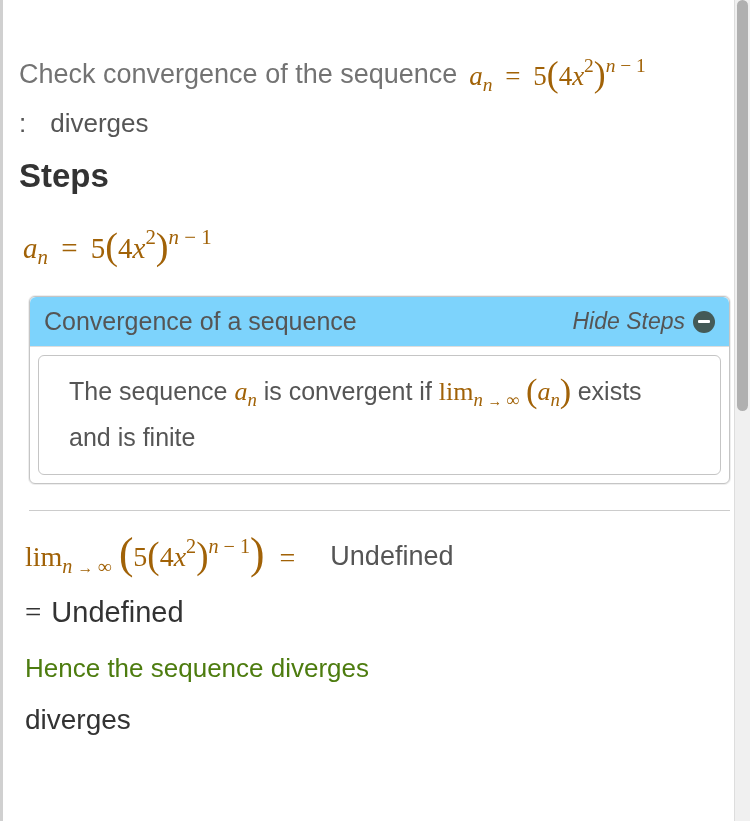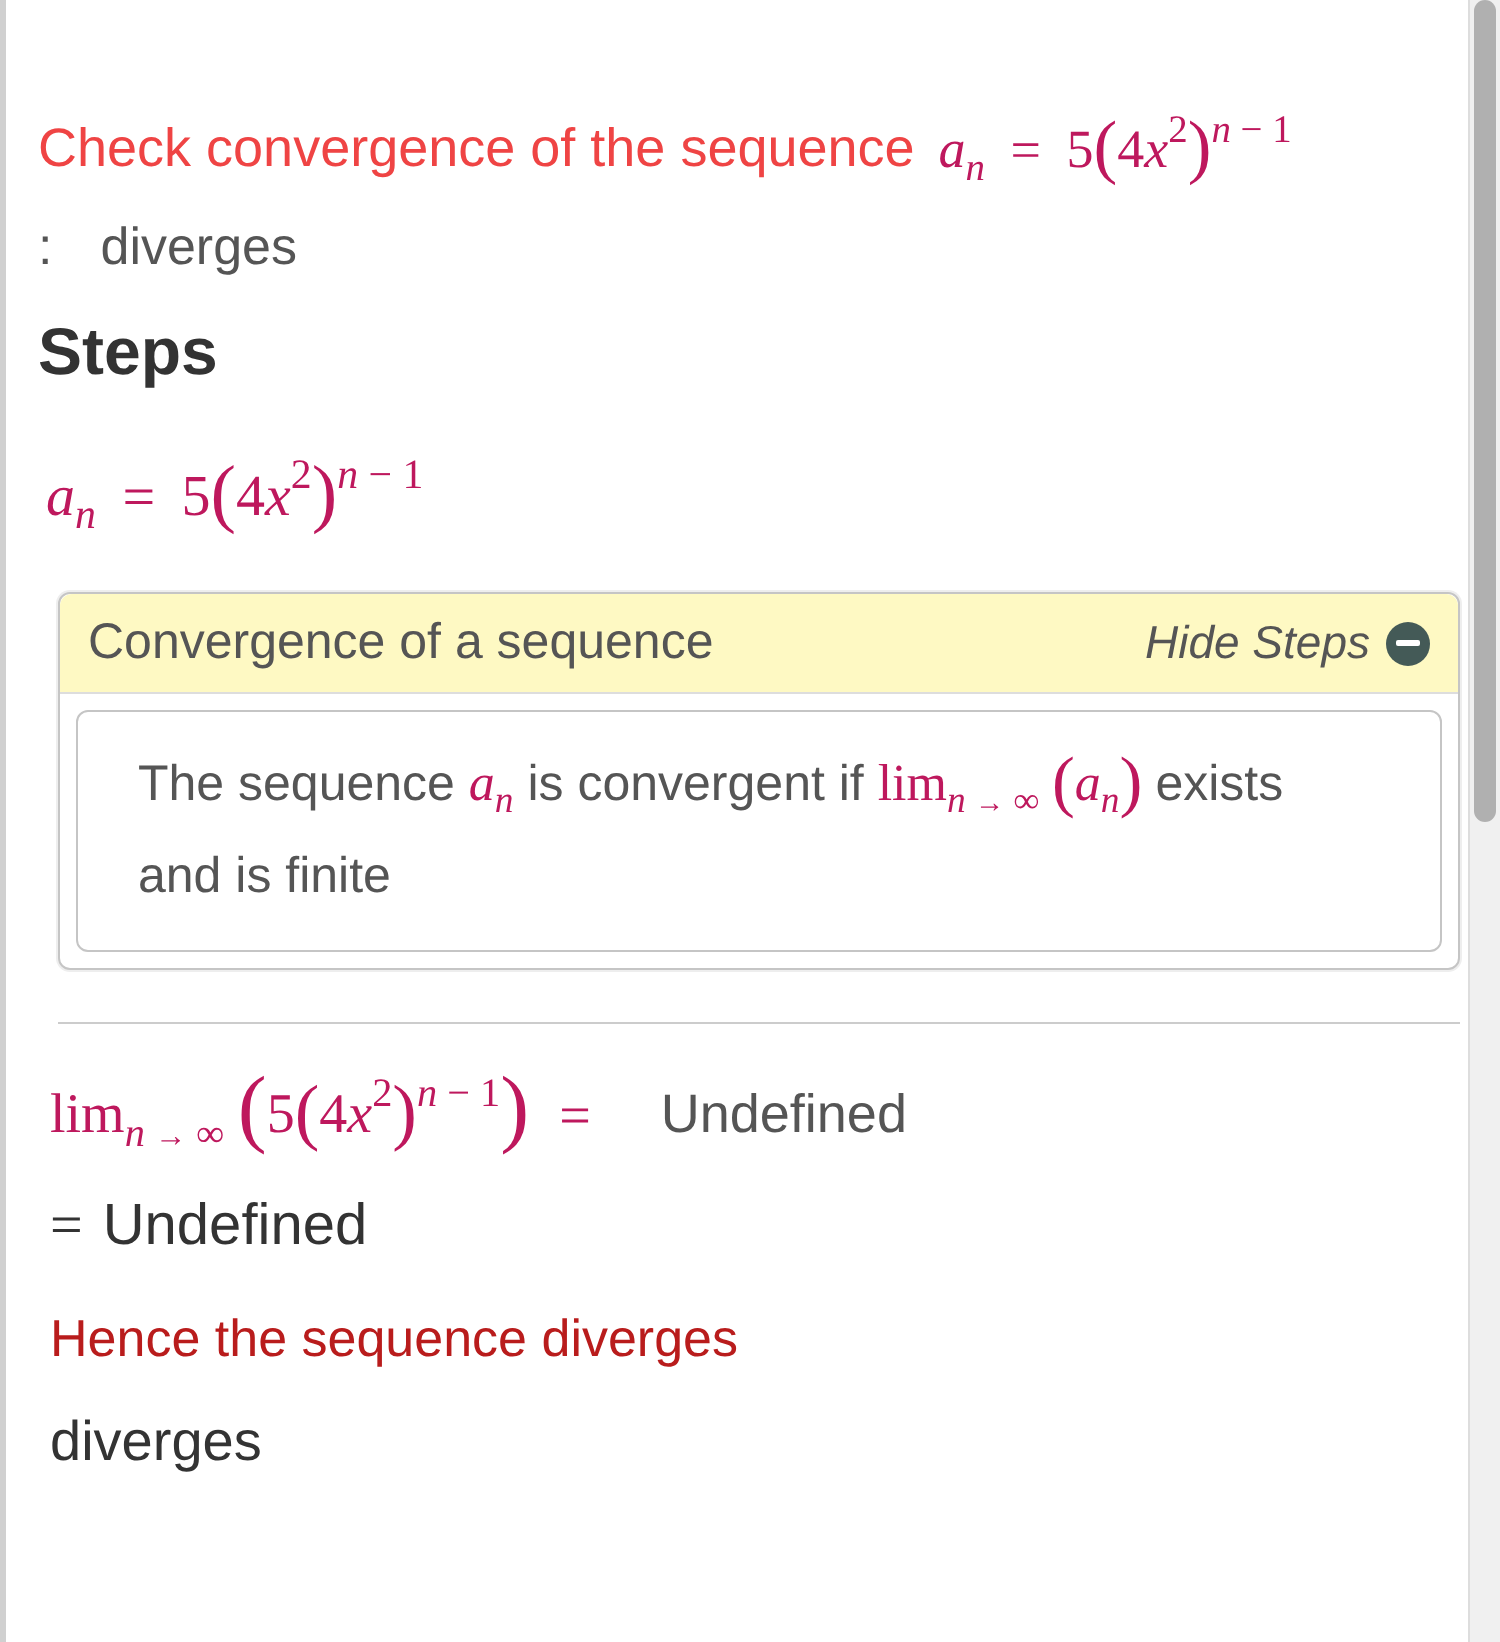--- a/index.html
+++ b/index.html
@@ -41,37 +41,37 @@
   .problem-line {
     font-size: 27px;
     color: #555;
     display: flex;
     align-items: center;
     flex-wrap: wrap;
     gap: 12px;
     padding-right: 16px;
     line-height: 1.6;
   }
-  .problem-text { color: #ef4444; }
+  .problem-text { color: #737373; }
   .result-line {
     font-size: 26px;
     color: #555;
     margin-top: 8px;
   }
   .colon { margin-right: 24px; }
   .steps-heading {
     font-size: 33px;
     color: #333;
     font-weight: 600;
     margin-top: 18px;
     margin-bottom: 30px;
   }
   .math {
     font-family: "Times New Roman", Georgia, serif;
-    color: #be185d;
+    color: #a16207;
     white-space: nowrap;
   }
   .math .it { font-style: italic; }
   .sub { font-size: 0.72em; vertical-align: -0.32em; font-style: italic; }
   .sup { font-size: 0.72em; vertical-align: 0.65em; }
   .bigparen { font-size: 1.32em; line-height: 0; position: relative; top: 0.04em; }
   .eqn-main {
     font-size: 29px;
     margin: 18px 0 26px 4px;
   }
@@ -81,21 +81,21 @@
     margin: 0 14px 0 10px;
     background: #fff;
     position: relative;
     box-shadow: 0 0 0 1px #eee;
   }
   .rule-header {
     display: flex;
     justify-content: space-between;
     align-items: center;
     padding: 10px 14px;
-    background: #fef9c3;
+    background: #7dd3fc;
     border-bottom: 1px solid #ddd;
     border-radius: 6px 6px 0 0;
   }
   .rule-title { font-size: 25px; color: #555; }
   .hide-steps {
     display: flex;
     align-items: center;
     gap: 8px;
     font-size: 23px;
     font-style: italic;
@@ -140,21 +140,21 @@
     font-size: 29px;
     margin: 18px 0 20px 6px;
     color: #333;
     display: flex;
     align-items: center;
     gap: 10px;
   }
   .eq-undef .math { color: #333; }
   .hence {
     font-size: 26px;
-    color: #b91c1c;
+    color: #4d7c0f;
     margin: 24px 0 18px 6px;
   }
   .final {
     font-size: 28px;
     color: #333;
     margin: 20px 0 0 6px;
   }
   .outer-paren { font-size: 1.55em; line-height: 0; position: relative; top: 0.04em; }
   .arrow { font-size: 0.78em; }
   .inf { font-size: 0.95em; }

